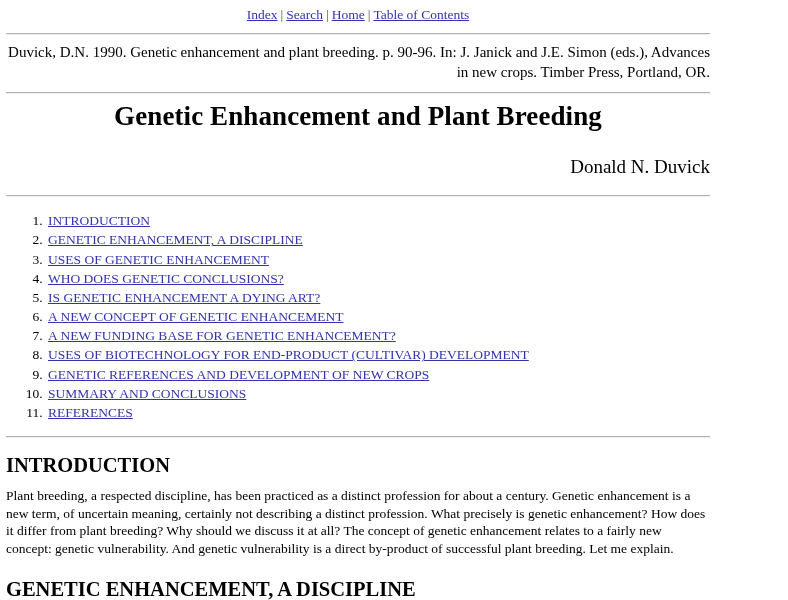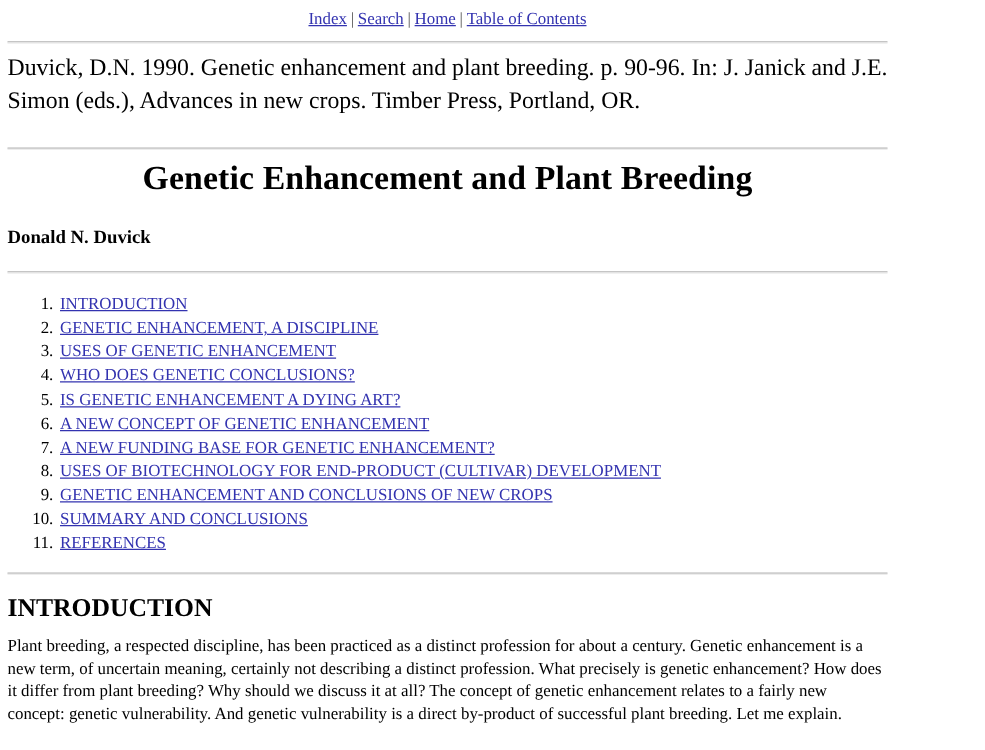--- a/index.html
+++ b/index.html
@@ -41,37 +41,37 @@
   hr.rule {
     border: 0;
     border-top: 1px solid #b3b3b3;
     border-bottom: 1px solid #ededed;
     height: 0;
     margin: 5px 0;
     width: 100%;
   }
   
   .citation {
-    font-size: 19px;
+    font-size: 15px;
     line-height: 1.36;
-    margin: 7px 0 25px 0;
-    text-align: left;
+    margin: 7px 0 9px 0;
+    text-align: right;
   }
   
   .doc-title {
     text-align: center;
     font-size: 27px;
     font-weight: bold;
     margin: 5px 0 0 0;
     letter-spacing: 0.1px;
   }
   .doc-author {
-    text-align: left;
-    font-size: 15px;
-    font-weight: bold;
+    text-align: right;
+    font-size: 19px;
+    font-weight: normal;
     margin: 20px 0 16px 0;
   }
   
   .toc {
     margin: 14px 0 14px 0;
     padding-left: 40px;
     list-style-position: outside;
     list-style-type: decimal;
   }
   .toc li {
@@ -118,21 +118,21 @@
 
   <ol class="toc">
     <li><a href="#">INTRODUCTION</a></li>
     <li><a href="#">GENETIC ENHANCEMENT, A DISCIPLINE</a></li>
     <li><a href="#">USES OF GENETIC ENHANCEMENT</a></li>
     <li><a href="#">WHO DOES GENETIC CONCLUSIONS?</a></li>
     <li><a href="#">IS GENETIC ENHANCEMENT A DYING ART?</a></li>
     <li><a href="#">A NEW CONCEPT OF GENETIC ENHANCEMENT</a></li>
     <li><a href="#">A NEW FUNDING BASE FOR GENETIC ENHANCEMENT?</a></li>
     <li><a href="#">USES OF BIOTECHNOLOGY FOR END-PRODUCT (CULTIVAR) DEVELOPMENT</a></li>
-    <li><a href="#">GENETIC ENHANCEMENT AND CONCLUSIONS OF NEW CROPS</a></li>
+    <li><a href="#">GENETIC REFERENCES AND DEVELOPMENT OF NEW CROPS</a></li>
     <li><a href="#">SUMMARY AND CONCLUSIONS</a></li>
     <li><a href="#">REFERENCES</a></li>
   </ol>
 
   <hr class="rule">
 
   <h2 class="section-head">INTRODUCTION</h2>
   <p class="body-text">Plant breeding, a respected discipline, has been practiced as a distinct profession for about a century. Genetic enhancement is a new term, of uncertain meaning, certainly not describing a distinct profession. What precisely is genetic enhancement? How does it differ from plant breeding? Why should we discuss it at all? The concept of genetic enhancement relates to a fairly new concept: genetic vulnerability. And genetic vulnerability is a direct by-product of successful plant breeding. Let me explain.</p>
 
   <h2 class="section-head">GENETIC ENHANCEMENT, A DISCIPLINE</h2>

